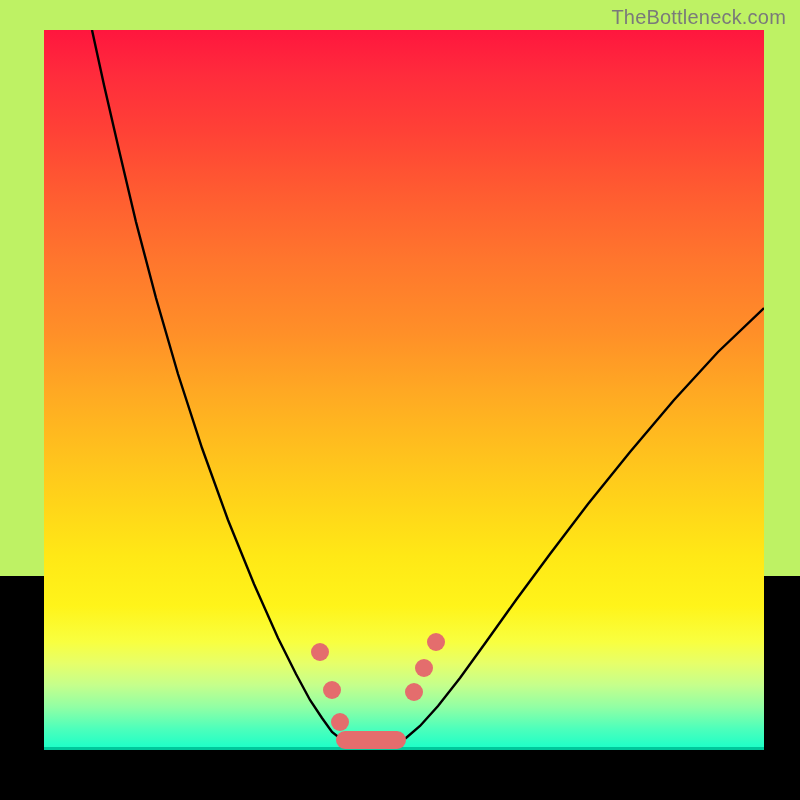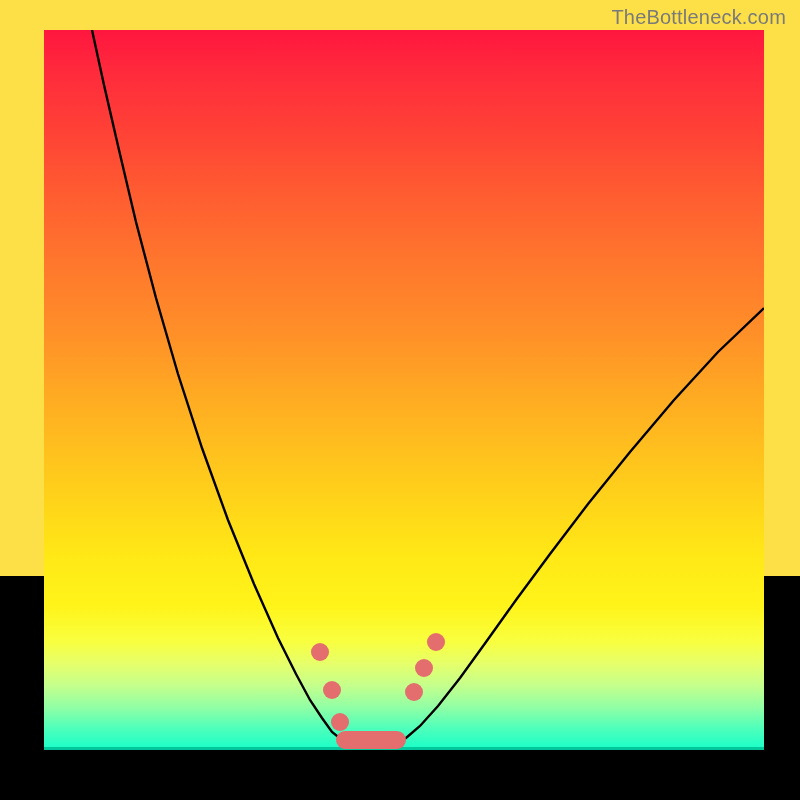--- a/index.html
+++ b/index.html
@@ -8,21 +8,21 @@
     width: 800px;
     height: 800px;
     background: #000;
     overflow: hidden;
     font-family: Arial, Helvetica, sans-serif;
   }
   .stage {
     position: relative;
     width: 800px;
     height: 576px;
-    background: #fde047;
+    background: #bef264;
   }
   .watermark {
     position: absolute;
     top: 6px;
     right: 14px;
     color: #7a7a7a;
     font-size: 20px;
     font-weight: 500;
     letter-spacing: 0.2px;
     z-index: 10;

